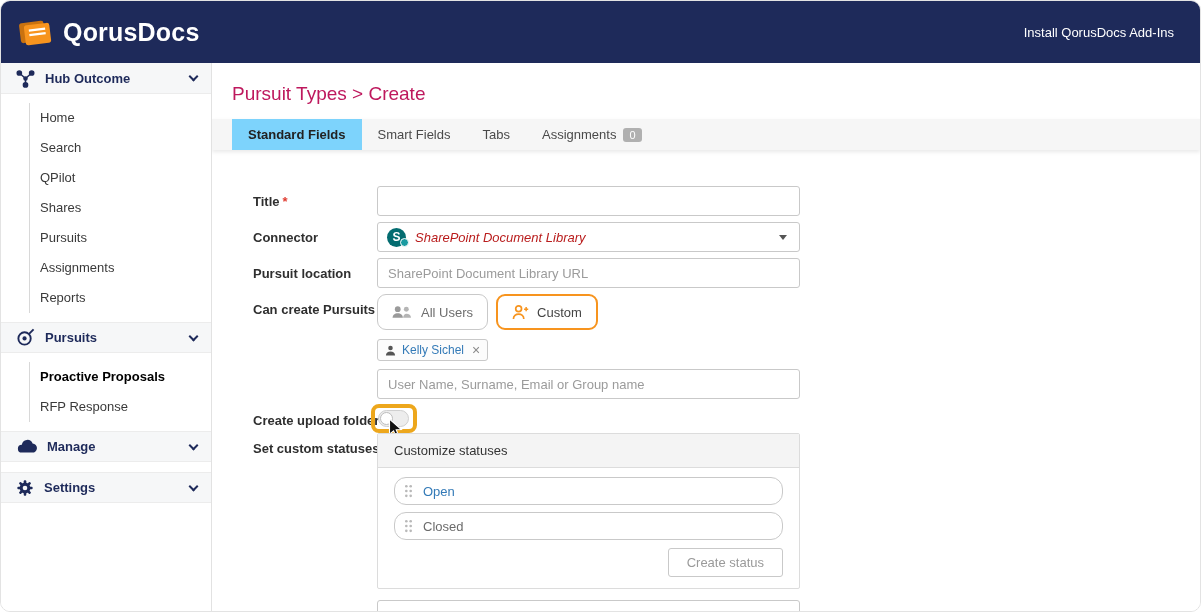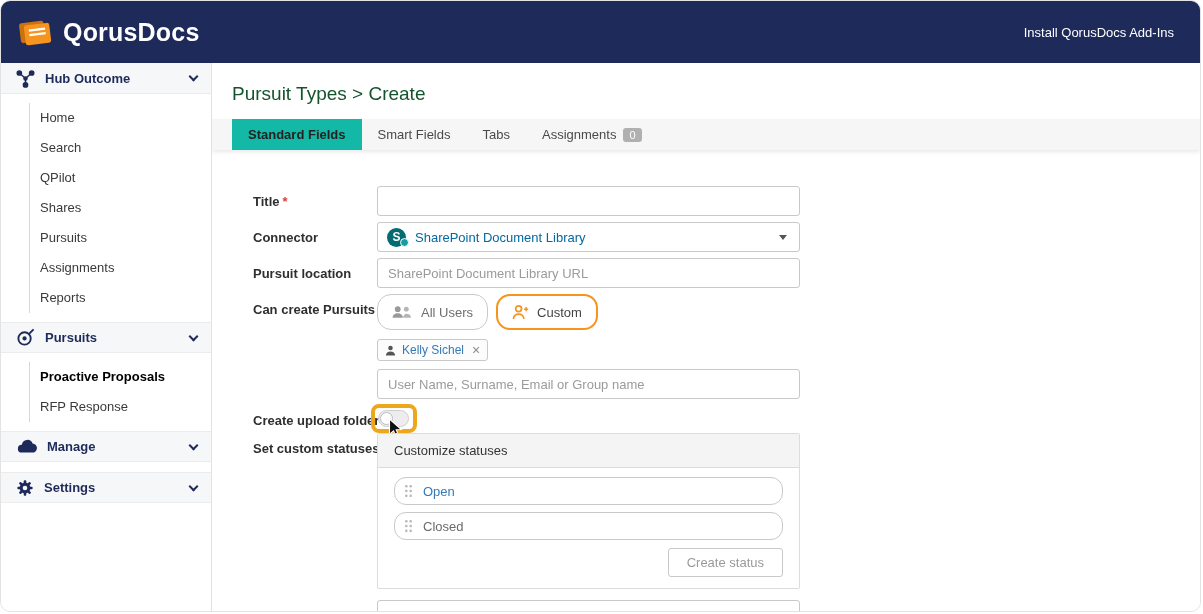--- a/index.html
+++ b/index.html
@@ -43,55 +43,55 @@
     border-right: 2px solid #1e2a5a; border-bottom: 2px solid #1e2a5a;
     transform: rotate(45deg); margin-top: -3px;
   }
   .nav-items { padding: 9px 0 9px 0; }
   .tree { margin-left: 28px; border-left: 1px solid #d8d8d8; }
   .nav-item { height: 30px; line-height: 30px; padding-left: 10px; color: #3a3a3a; cursor: pointer; white-space: nowrap; }
   .nav-item.active { color: #000000; font-weight: 700; }
   .section-gap { height: 10px; }
   
   .main { flex: 1; display: flex; flex-direction: column; background: #fff; overflow: hidden; }
-  .breadcrumb { padding: 20px 0 14px 20px; font-size: 19px; color: #14532d; }
+  .breadcrumb { padding: 20px 0 14px 20px; font-size: 19px; color: #be185d; }
   .tabstrip {
     display: flex; background: #f6f6f6; padding-left: 20px;
     box-shadow: 0 2px 4px rgba(0,0,0,.09); position: relative; z-index: 2;
   }
   .tab { padding: 8px 16px; font-size: 13px; color: #4a4a4a; cursor: pointer; display: flex; align-items: center; gap: 7px; }
-  .tab.active { background: #14b8a6; font-weight: 700; color: #222; }
+  .tab.active { background: #7dd3fc; font-weight: 700; color: #222; }
   .badge { background: #b0b0b0; color: #fff; font-size: 11px; border-radius: 3px; padding: 1px 6px; font-weight: 400; }
   
   .form { padding: 36px 0 0 41px; }
   .frow { display: flex; margin-bottom: 6px; }
   .flabel { width: 124px; flex-shrink: 0; padding-top: 8px; font-size: 13px; font-weight: 700; color: #2f2f2f; white-space: nowrap; }
   .req { color: #e03c31; margin-left: 3px; }
   .ffield { width: 423px; position: relative; }
   .tinput {
     width: 100%; height: 30px; border: 1px solid #c9c9c9; border-radius: 3px;
     padding: 0 10px; font-size: 13px; color: #333; font-family: inherit; background: #fff;
   }
   .tinput::placeholder { color: #9b9b9b; }
   .select {
     height: 30px; border: 1px solid #c9c9c9; border-radius: 3px; background: #fff;
     display: flex; align-items: center; gap: 9px; padding: 0 12px 0 9px; cursor: pointer;
   }
-  .select-text { font-size: 13px; color: #0369a1; }
+  .select-text { font-size: 13px; color: #b91c1c; font-style: italic; }
   .caret { margin-left: auto; width: 0; height: 0; border-left: 4px solid transparent; border-right: 4px solid transparent; border-top: 5px solid #555; }
   .sp-icon {
     width: 19px; height: 19px; border-radius: 50%; background: #036c70; position: relative;
     color: #fff; display: flex; align-items: center; justify-content: center;
     font-size: 12px; font-weight: 700; flex-shrink: 0;
   }
   .sp-icon::after { content: ""; position: absolute; right: -3px; bottom: 0px; width: 7px; height: 7px; border-radius: 50%; background: #1a9ba1; border: 1px solid #fff; }
   
   .btn-group { display: flex; gap: 8px; }
   .seg-btn {
-    height: 36px; border: 1px solid #c9c9c9; border-radius: 14px; background: #fff;
+    height: 36px; border: 1px solid #c9c9c9; border-radius: 9px; background: #fff;
     display: flex; align-items: center; gap: 8px; padding: 0 14px;
     font-size: 13px; color: #6e6e6e; font-family: inherit; cursor: pointer;
   }
   .seg-btn.selected { border: 2px solid #f7941e; color: #444; }
   
   .chip-row { padding: 3px 0 2px; }
   .chip {
     display: inline-flex; align-items: center; gap: 6px;
     border: 1px solid #c9c9c9; border-radius: 3px; background: #fcfcfc;
     height: 22px; padding: 0 7px; font-size: 12px;

